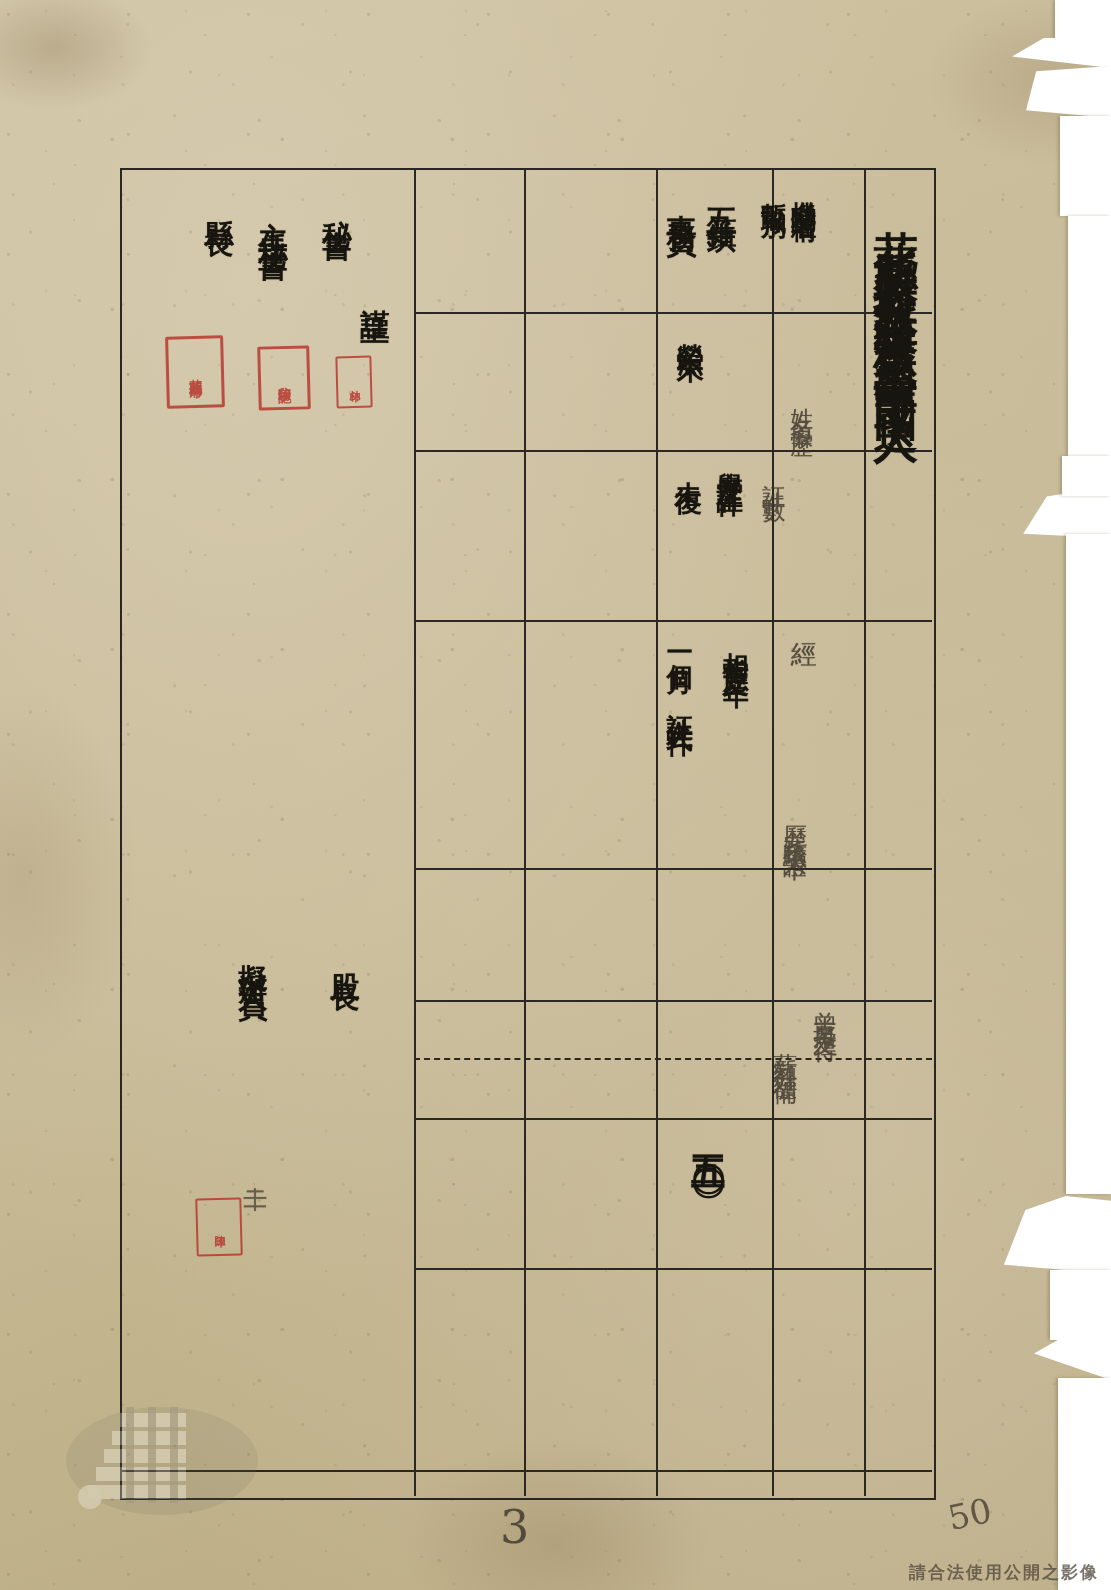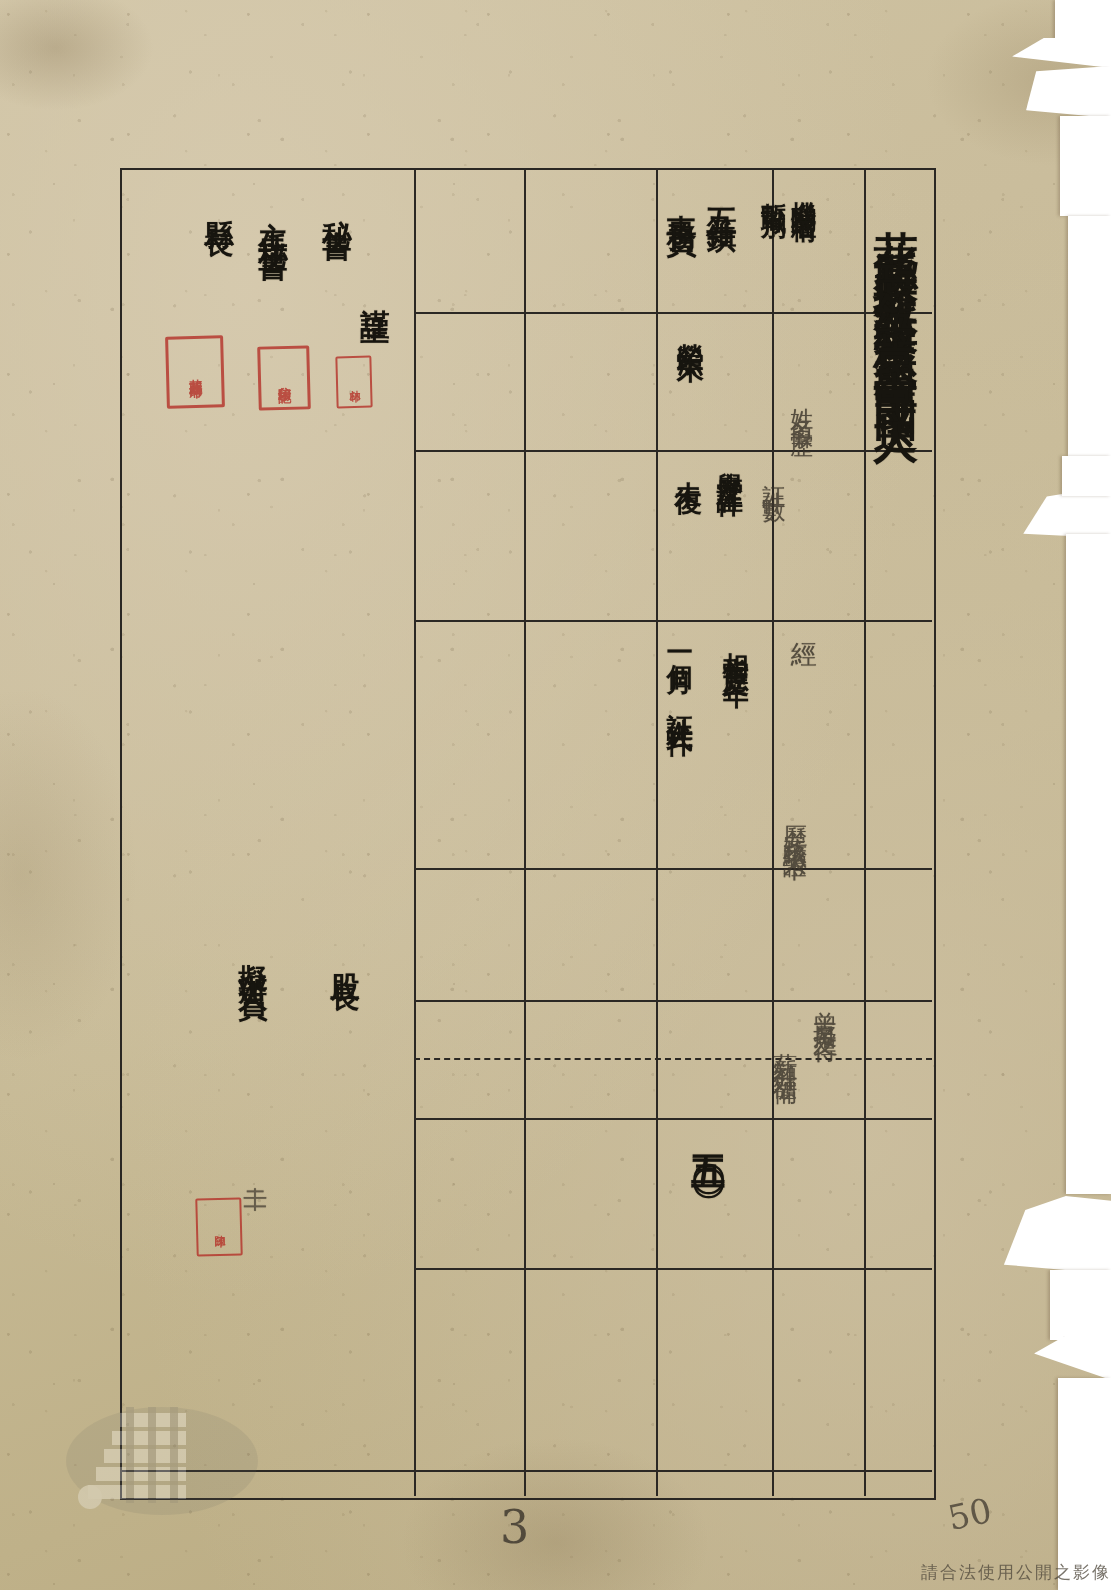--- a/index.html
+++ b/index.html
@@ -125,27 +125,28 @@
     top: 1385px;
     width: 200px;
     height: 150px;
     opacity: .30;
     pointer-events: none;
   }
 
   
   #notice {
     position: absolute;
-    right: 0;
+    right: 12px;
     bottom: 6px;
     font-size: 17px;
     color: #4d463a;
     letter-spacing: 2px;
     opacity: .75;
     font-family: "DejaVu Serif", serif;
+    font-weight: bold;
   }
 
   
   #pagenum {
     position: absolute;
     color: #3a342b;
     font-family: "DejaVu Serif", serif;
     opacity: .8;
   }
   .marginnote {

